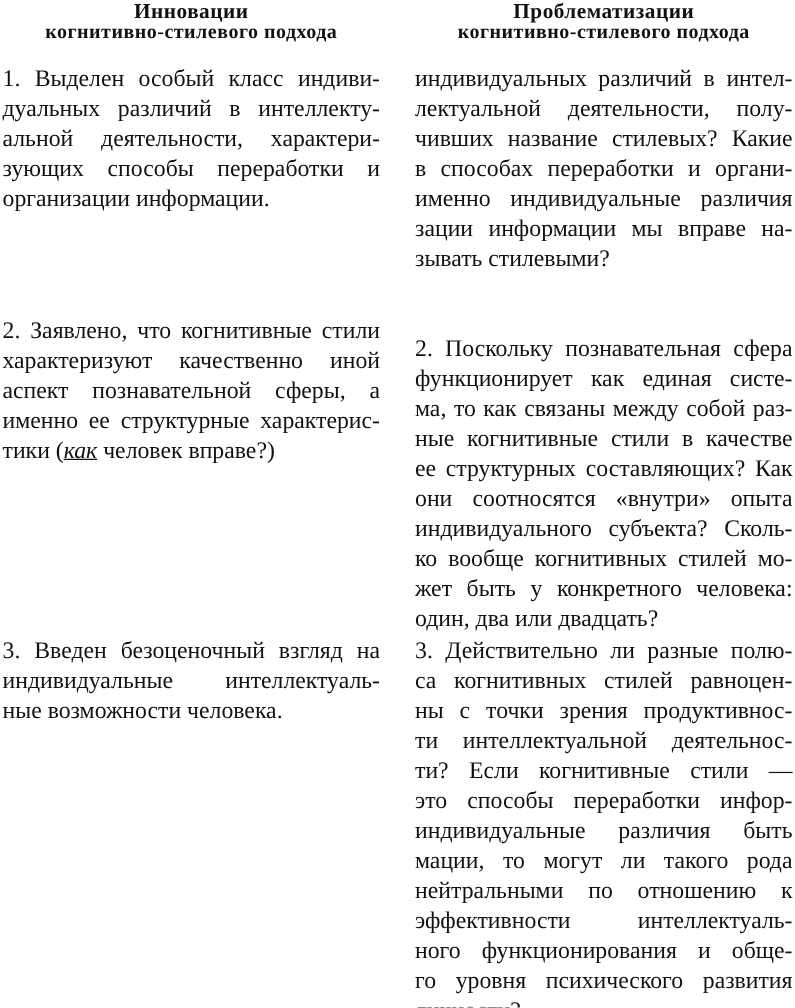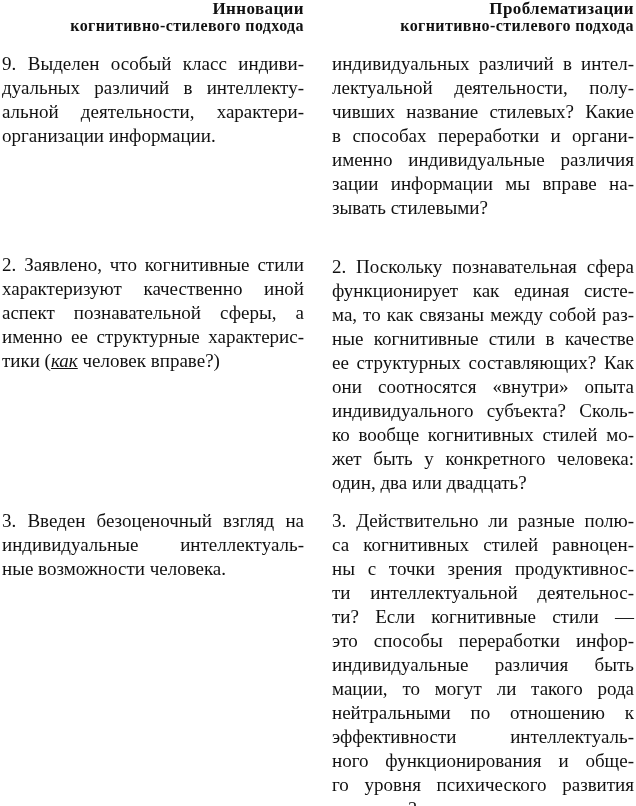--- a/index.html
+++ b/index.html
@@ -5,21 +5,21 @@
   html, body { margin: 0; padding: 0; background: #ffffff; }
   body {
     width: 636px; height: 806px; overflow: hidden; position: relative;
     font-family: "Liberation Serif", "DejaVu Serif", serif;
     color: #111111;
   }
   .col { position: absolute; top: 0; }
   .col-left { left: 2px; width: 302px; }
   .col-right { left: 332px; width: 302px; }
   .head {
-    font-weight: bold; text-align: right;
+    font-weight: bold; text-align: center;
     font-size: 16px; line-height: 17px;
     letter-spacing: 0.4px;
   }
   .head .t1 { display: block; font-size: 17px; }
   .head .t2 { display: block; }
   .item {
     position: absolute; left: 0; width: 302px;
     font-size: 19px; line-height: 24px;
     text-align: justify;
   }
@@ -30,23 +30,24 @@
 </head>
 <body>
 
 <div class="col col-left">
   <div class="head">
     <span class="t1">Инновации</span>
     <span class="t2">когнитивно-стилевого подхода</span>
   </div>
 
   <div class="item" style="top:52px">
-    <span class="line">9. Выделен особый класс индиви-</span>
+    <span class="line">1. Выделен особый класс индиви-</span>
     <span class="line">дуальных различий в интеллекту-</span>
     <span class="line">альной деятельности, характери-</span>
+    <span class="line">зующих способы переработки и</span>
     <span class="line last">организации информации.</span>
   </div>
 
   <div class="item" style="top:253px">
     <span class="line">2. Заявлено, что когнитивные стили</span>
     <span class="line">характеризуют качественно иной</span>
     <span class="line">аспект познавательной сферы, а</span>
     <span class="line">именно ее структурные характерис-</span>
     <span class="line last"><span>тики (</span><span class="u">как</span><span> человек вправе?)</span></span>
   </div>
@@ -67,21 +68,21 @@
   <div class="item" style="top:52px">
     <span class="line">индивидуальных различий в интел-</span>
     <span class="line">лектуальной деятельности, полу-</span>
     <span class="line">чивших название стилевых? Какие</span>
     <span class="line">в способах переработки и органи-</span>
     <span class="line">именно индивидуальные различия</span>
     <span class="line">зации информации мы вправе на-</span>
     <span class="line last">зывать стилевыми?</span>
   </div>
 
-  <div class="item" style="top:255px">
+  <div class="item" style="top:268px">
     <span class="line">2. Поскольку познавательная сфера</span>
     <span class="line">функционирует как единая систе-</span>
     <span class="line">ма, то как связаны между собой раз-</span>
     <span class="line">ные когнитивные стили в качестве</span>
     <span class="line">ее структурных составляющих? Как</span>
     <span class="line">они соотносятся «внутри» опыта</span>
     <span class="line">индивидуального субъекта? Сколь-</span>
     <span class="line">ко вообще когнитивных стилей мо-</span>
     <span class="line">жет быть у конкретного человека:</span>
     <span class="line last">один, два или двадцать?</span>

